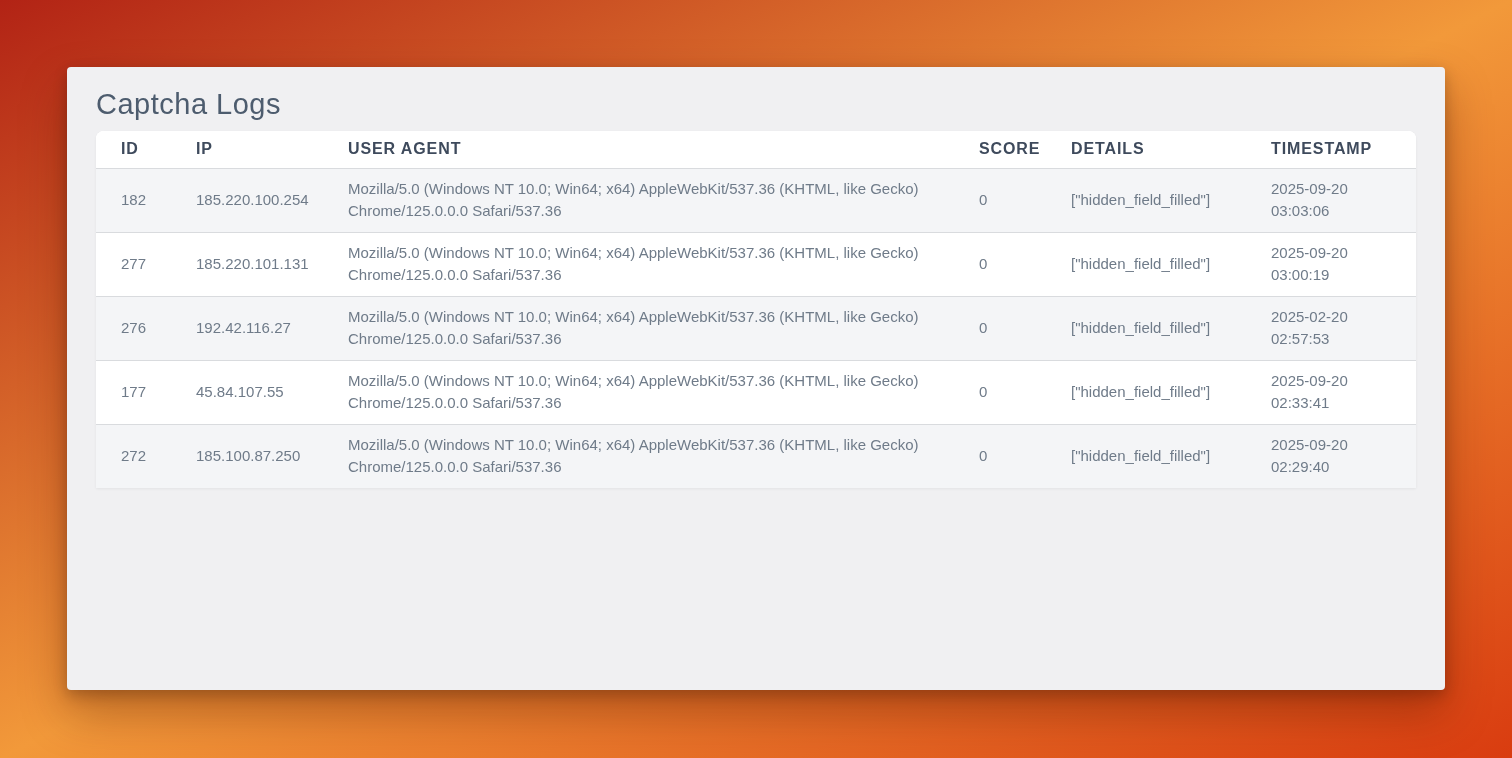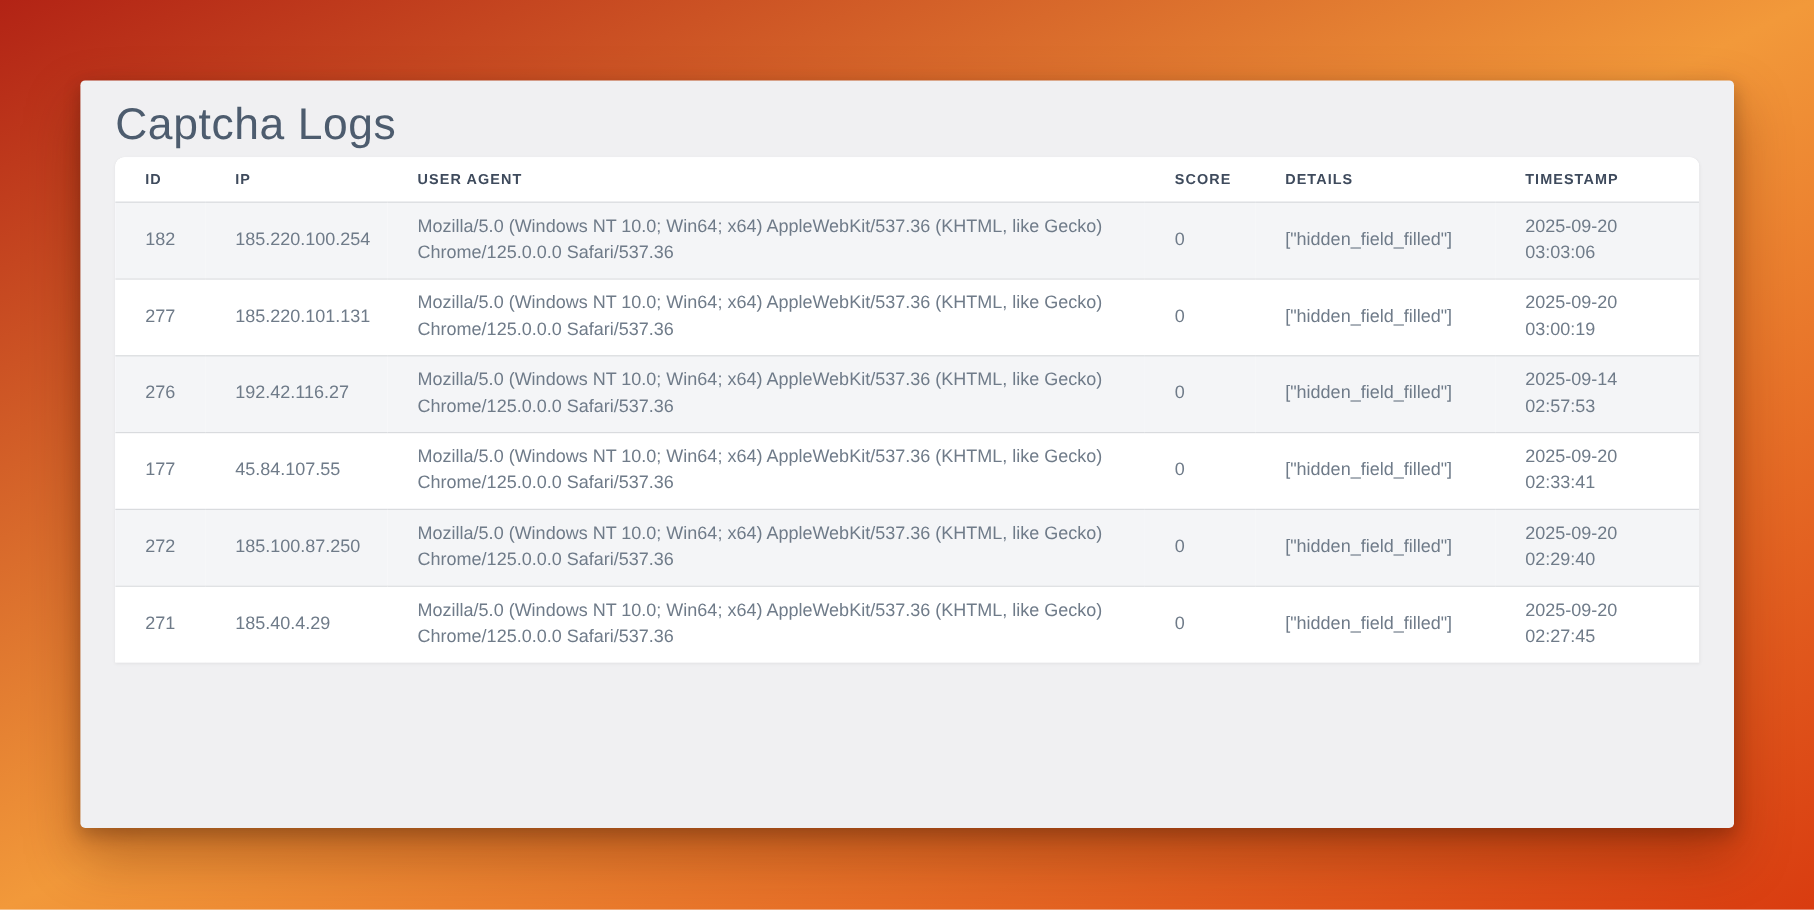--- a/index.html
+++ b/index.html
@@ -19,21 +19,21 @@
     width: 1378px;
     height: 623px;
     background: #f0f0f2;
     border-radius: 4px;
     padding: 16px 29px;
     overflow: hidden;
     box-shadow: 0 22px 45px rgba(95, 25, 0, 0.40), 0 5px 14px rgba(0, 0, 0, 0.22);
   }
   .title {
     margin: 0 0 6px 0;
-    font-size: 37px;
+    font-size: 29px;
     line-height: 42px;
     font-weight: 500;
     letter-spacing: 0.5px;
     color: #4d5c6e;
   }
   .table-wrap {
     width: 1320px;
     border-radius: 8px 8px 0 0;
     overflow: hidden;
     box-shadow: 0 1px 3px rgba(0, 0, 0, 0.06);
@@ -43,21 +43,21 @@
     width: 1320px;
     border-collapse: collapse;
     table-layout: fixed;
     background: #ffffff;
   }
   table.logs thead th {
     height: 37px;
     background: #ffffff;
     text-align: left;
     vertical-align: middle;
-    font-size: 12px;
+    font-size: 16px;
     font-weight: 700;
     letter-spacing: 0.9px;
     color: #3e4a5c;
     padding: 0 14px 0 25px;
     white-space: nowrap;
     margin-top: 35px;
   }
   table.logs tbody td {
     height: 64px;
     vertical-align: middle;
@@ -112,42 +112,34 @@
             <td>0</td>
             <td>["hidden_field_filled"]</td>
             <td>2025-09-20 03:00:19</td>
           </tr>
           <tr>
             <td>276</td>
             <td>192.42.116.27</td>
             <td>Mozilla/5.0 (Windows NT 10.0; Win64; x64) AppleWebKit/537.36 (KHTML, like Gecko) Chrome/125.0.0.0 Safari/537.36</td>
             <td>0</td>
             <td>["hidden_field_filled"]</td>
-            <td>2025-09-14 02:57:53</td>
+            <td>2025-02-20 02:57:53</td>
           </tr>
           <tr>
             <td>177</td>
             <td>45.84.107.55</td>
             <td>Mozilla/5.0 (Windows NT 10.0; Win64; x64) AppleWebKit/537.36 (KHTML, like Gecko) Chrome/125.0.0.0 Safari/537.36</td>
             <td>0</td>
             <td>["hidden_field_filled"]</td>
             <td>2025-09-20 02:33:41</td>
           </tr>
           <tr>
             <td>272</td>
             <td>185.100.87.250</td>
             <td>Mozilla/5.0 (Windows NT 10.0; Win64; x64) AppleWebKit/537.36 (KHTML, like Gecko) Chrome/125.0.0.0 Safari/537.36</td>
             <td>0</td>
             <td>["hidden_field_filled"]</td>
             <td>2025-09-20 02:29:40</td>
           </tr>
-          <tr>
-            <td>271</td>
-            <td>185.40.4.29</td>
-            <td>Mozilla/5.0 (Windows NT 10.0; Win64; x64) AppleWebKit/537.36 (KHTML, like Gecko) Chrome/125.0.0.0 Safari/537.36</td>
-            <td>0</td>
-            <td>["hidden_field_filled"]</td>
-            <td>2025-09-20 02:27:45</td>
-          </tr>
         </tbody>
     </table>
   </div>
 </div>
 
 </body></html>

